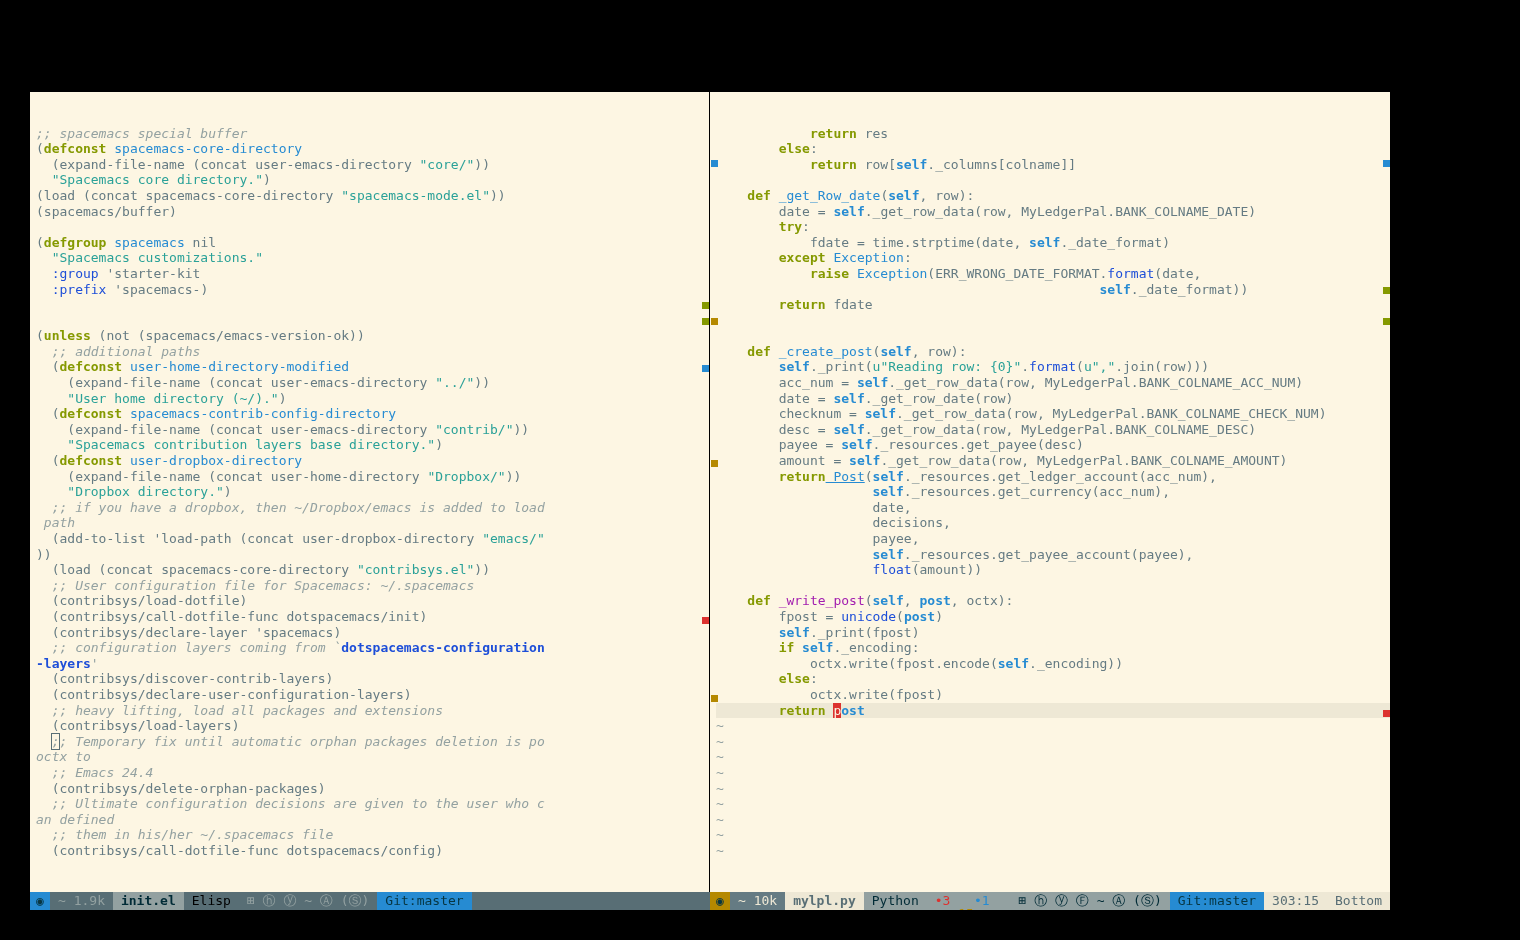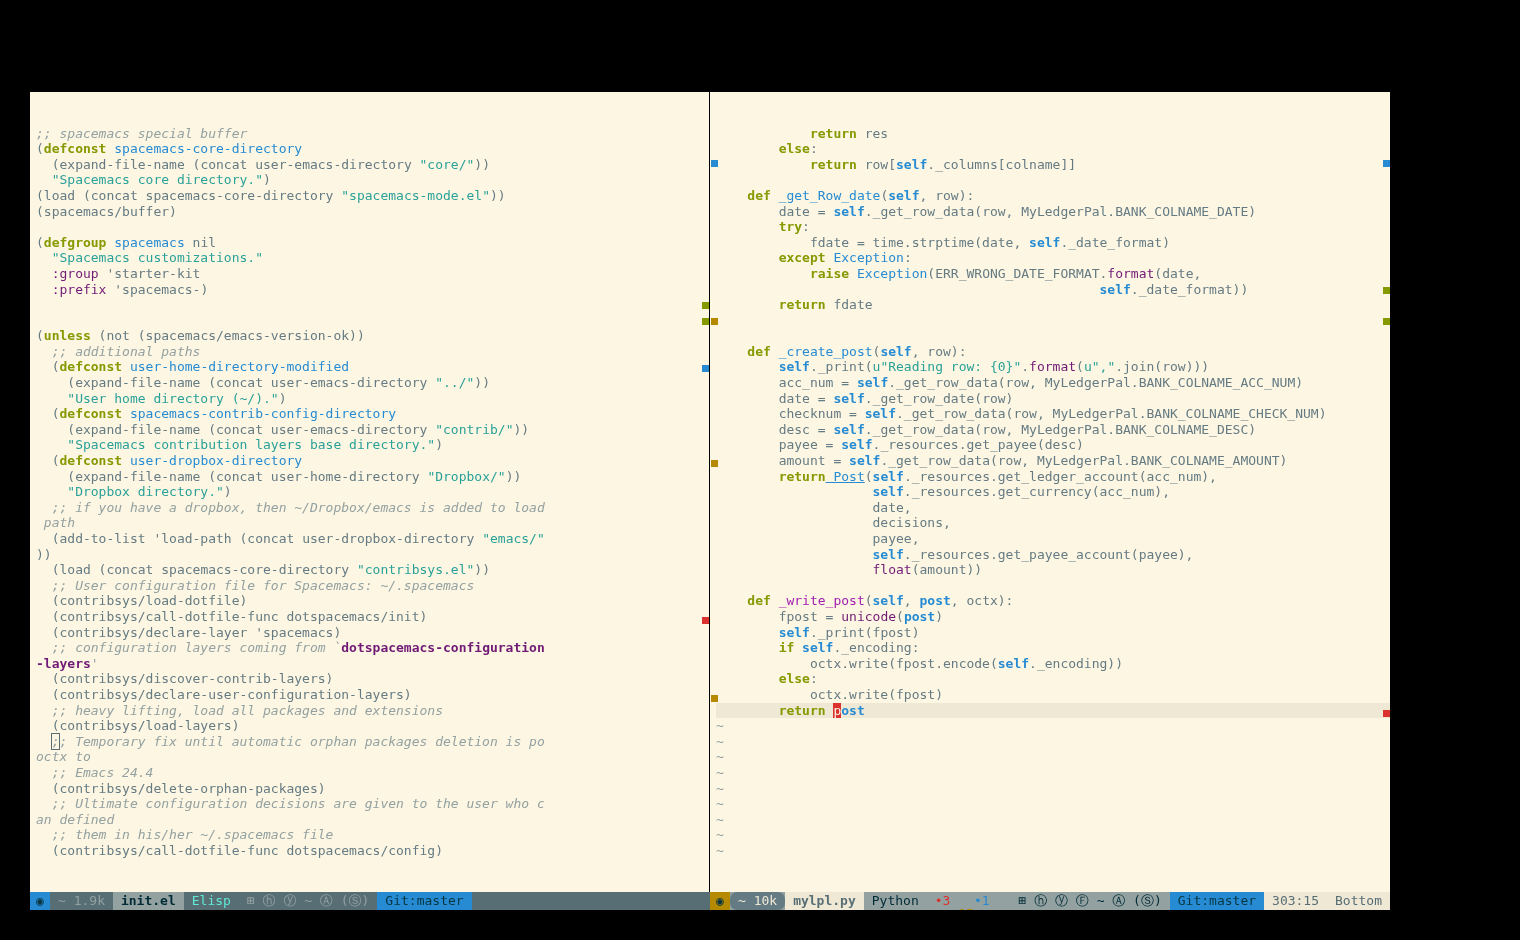--- a/index.html
+++ b/index.html
@@ -30,21 +30,21 @@
 .code { padding:2px 6px 2px 6px; }
 
 
 .cm { color:#93a1a1; font-style:italic; }
 .kw { color:#859900; font-weight:bold; }
 .fn { color:#a21caf; }
 .fnd { color:#268bd2; }
 .nm { color:#268bd2; }
 .str { color:#2aa198; }
 .self { color:#268bd2; font-weight:bold; }
-.tn { color:#701a75; }
+.tn { color:#1d4ed8; }
 .bold { font-weight:bold; }
 .hl-line { background:#eee8d5; }
 .cursor { background:#dc322f; color:#fdf6e3; }
 .box { outline:1px solid #586e75; }
 .tilde { color:#93a1a1; }
 
 
 .modelines { display:flex; }
 .modeline {
   height:18px;
@@ -53,26 +53,26 @@
   display:flex;
   align-items:center;
   overflow:hidden;
 }
 .modeline.inactive { background:#586e75; color:#93a1a1; }
 .modeline .chunk { padding:0 8px; height:100%; display:flex; align-items:center; }
 .state {
   background:#268bd2; color:#073642; width:20px; justify-content:center;
 }
 .state-mod { background:#b58900; }
-.size { background:#657b83; color:#eee8d5;border-radius:7px; }
+.size { background:#657b83; color:#eee8d5; }
 .size.inactive { background:#586e75; color:#93a1a1; }
 .fname { background:#eee8d5; color:#586e75; font-weight:bold;justify-content:flex-end; }
 .fname.inactive { background:#93a1a1; color:#002b36; font-weight:bold; }
 .mode { color:#002b36; }
-.mode.inactive { color:#5eead4;align-items:center; }
+.mode.inactive { color:#000000;align-items:center; }
 .vc { background:#268bd2; color:#073642; }
 .pos { background:#eee8d5; color:#586e75; }
 .fc-r { color:#dc322f; }
 .fc-y { color:#b58900;margin-top:27px; }
 .fc-b { color:#268bd2; }
 .spacer { flex:1; }
 
 .echo {
   height:18px;
   background:#fdf6e3;

